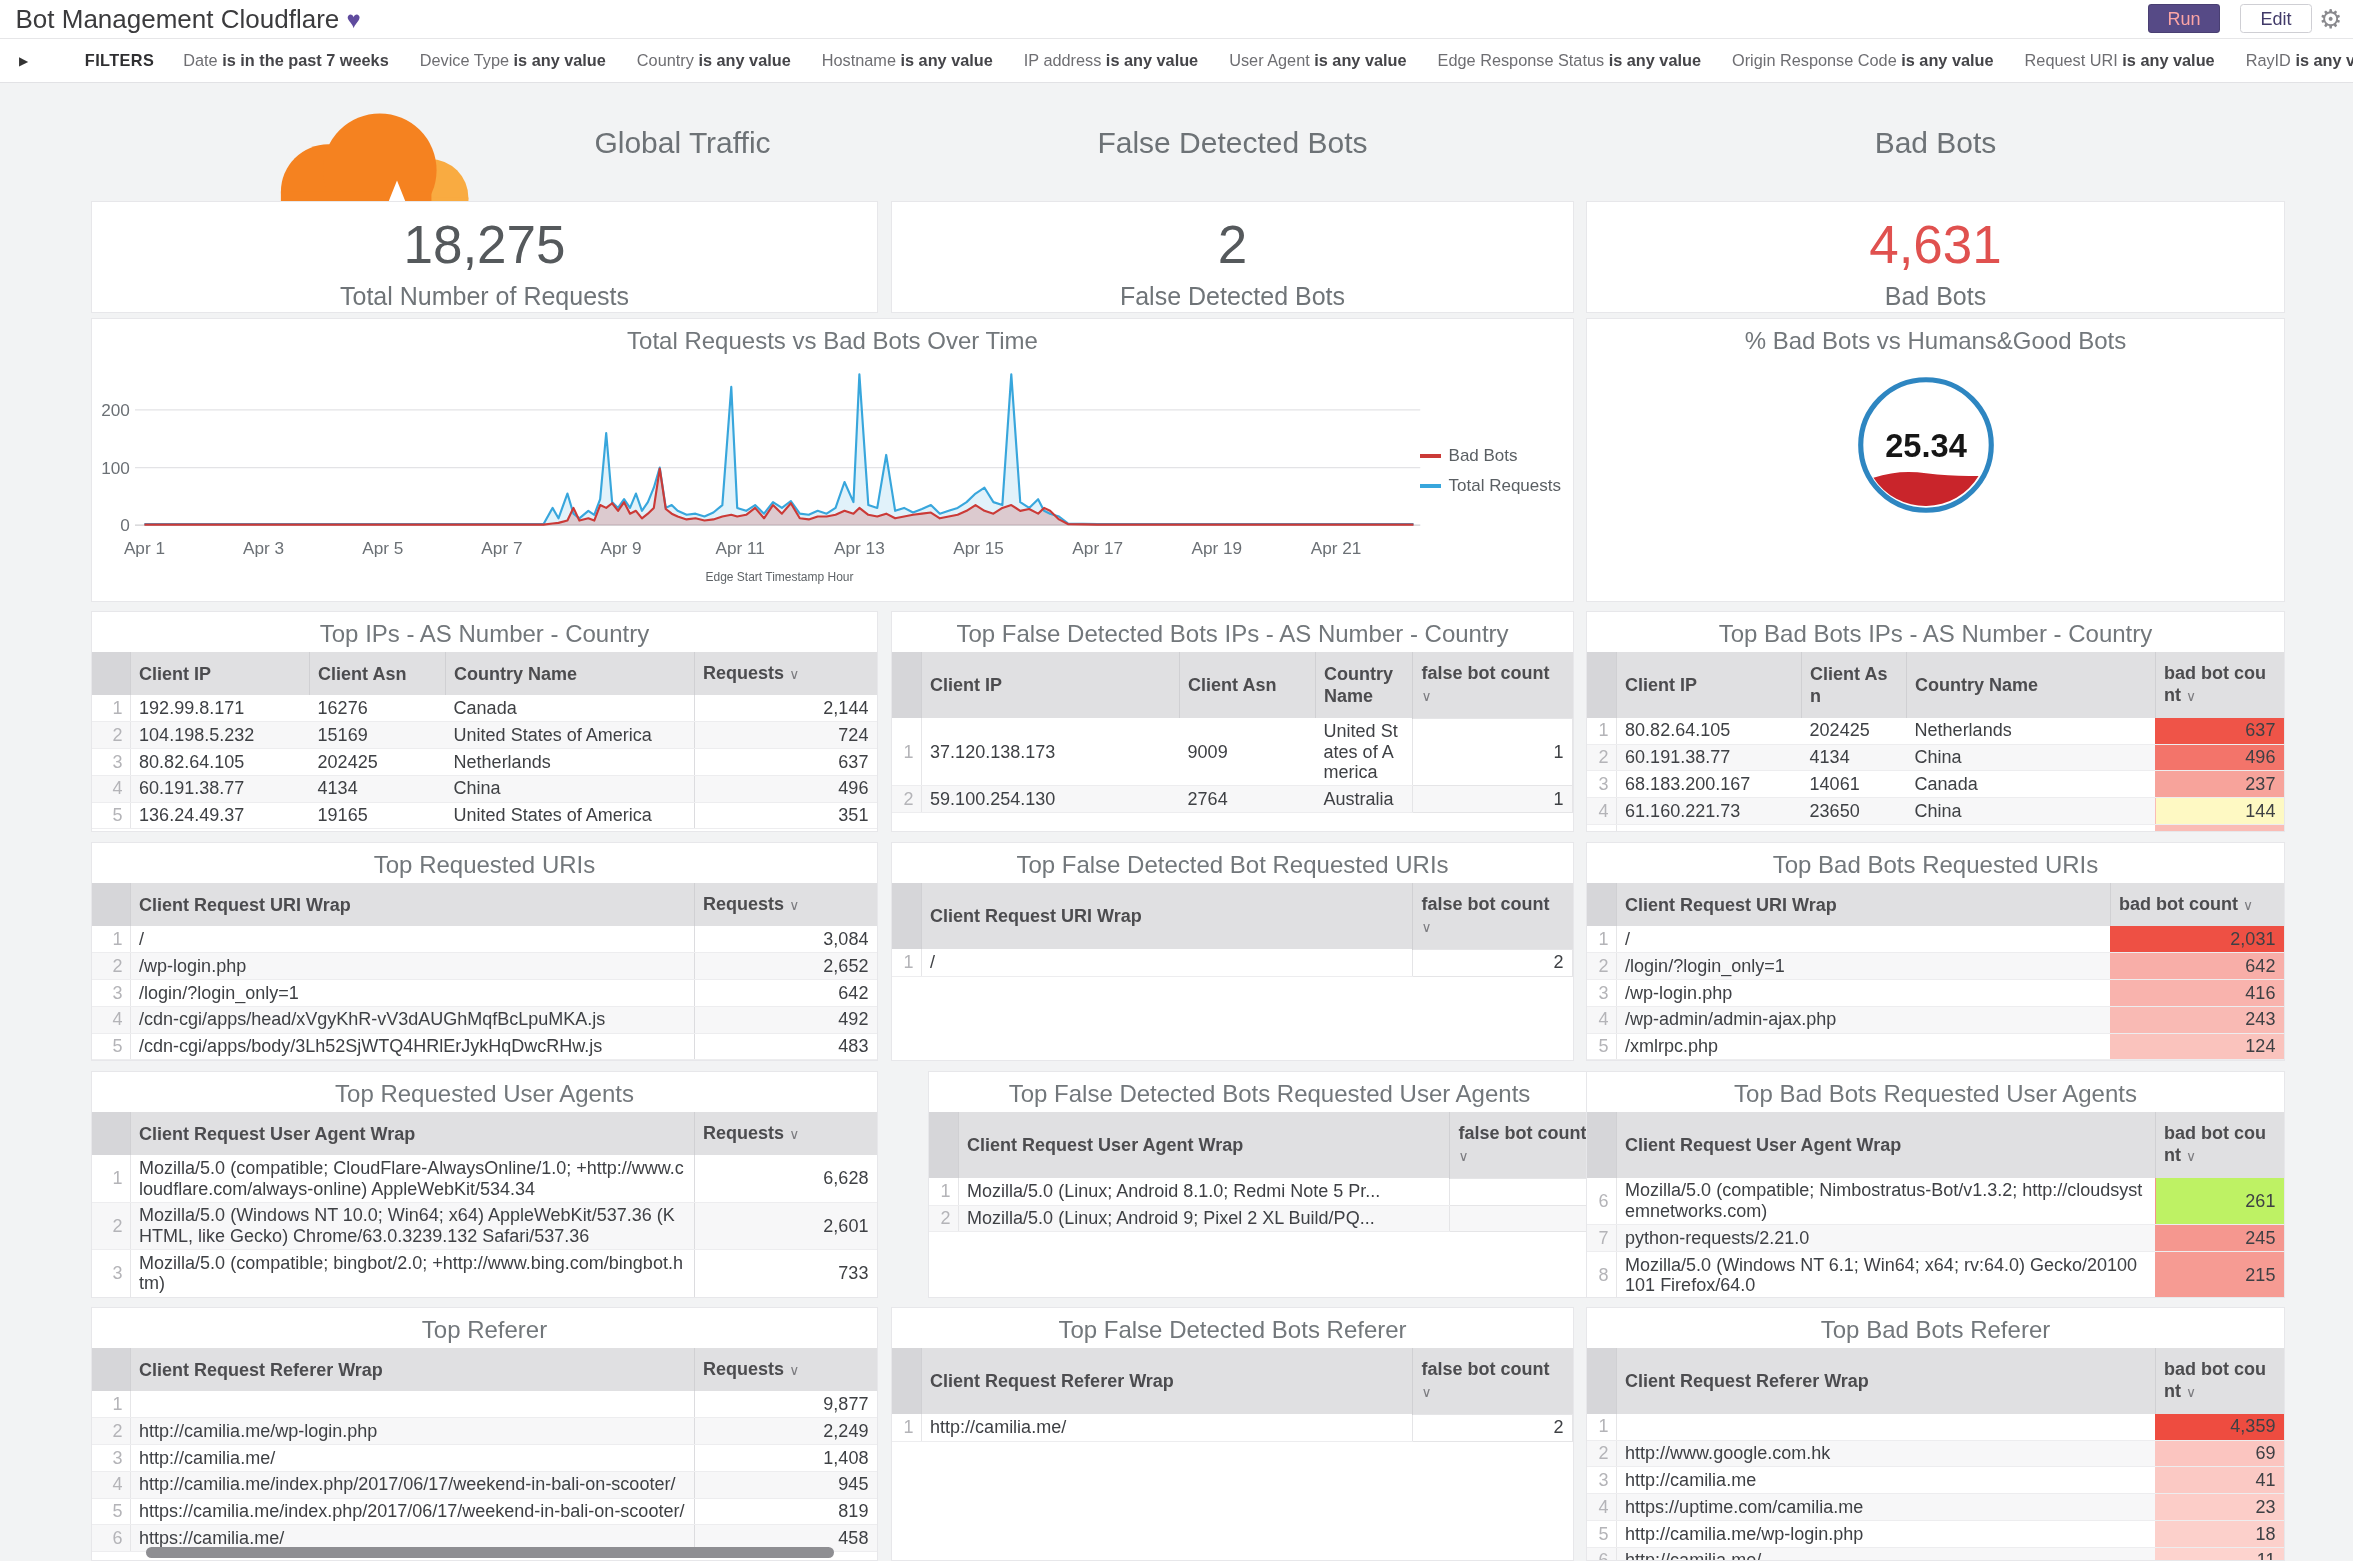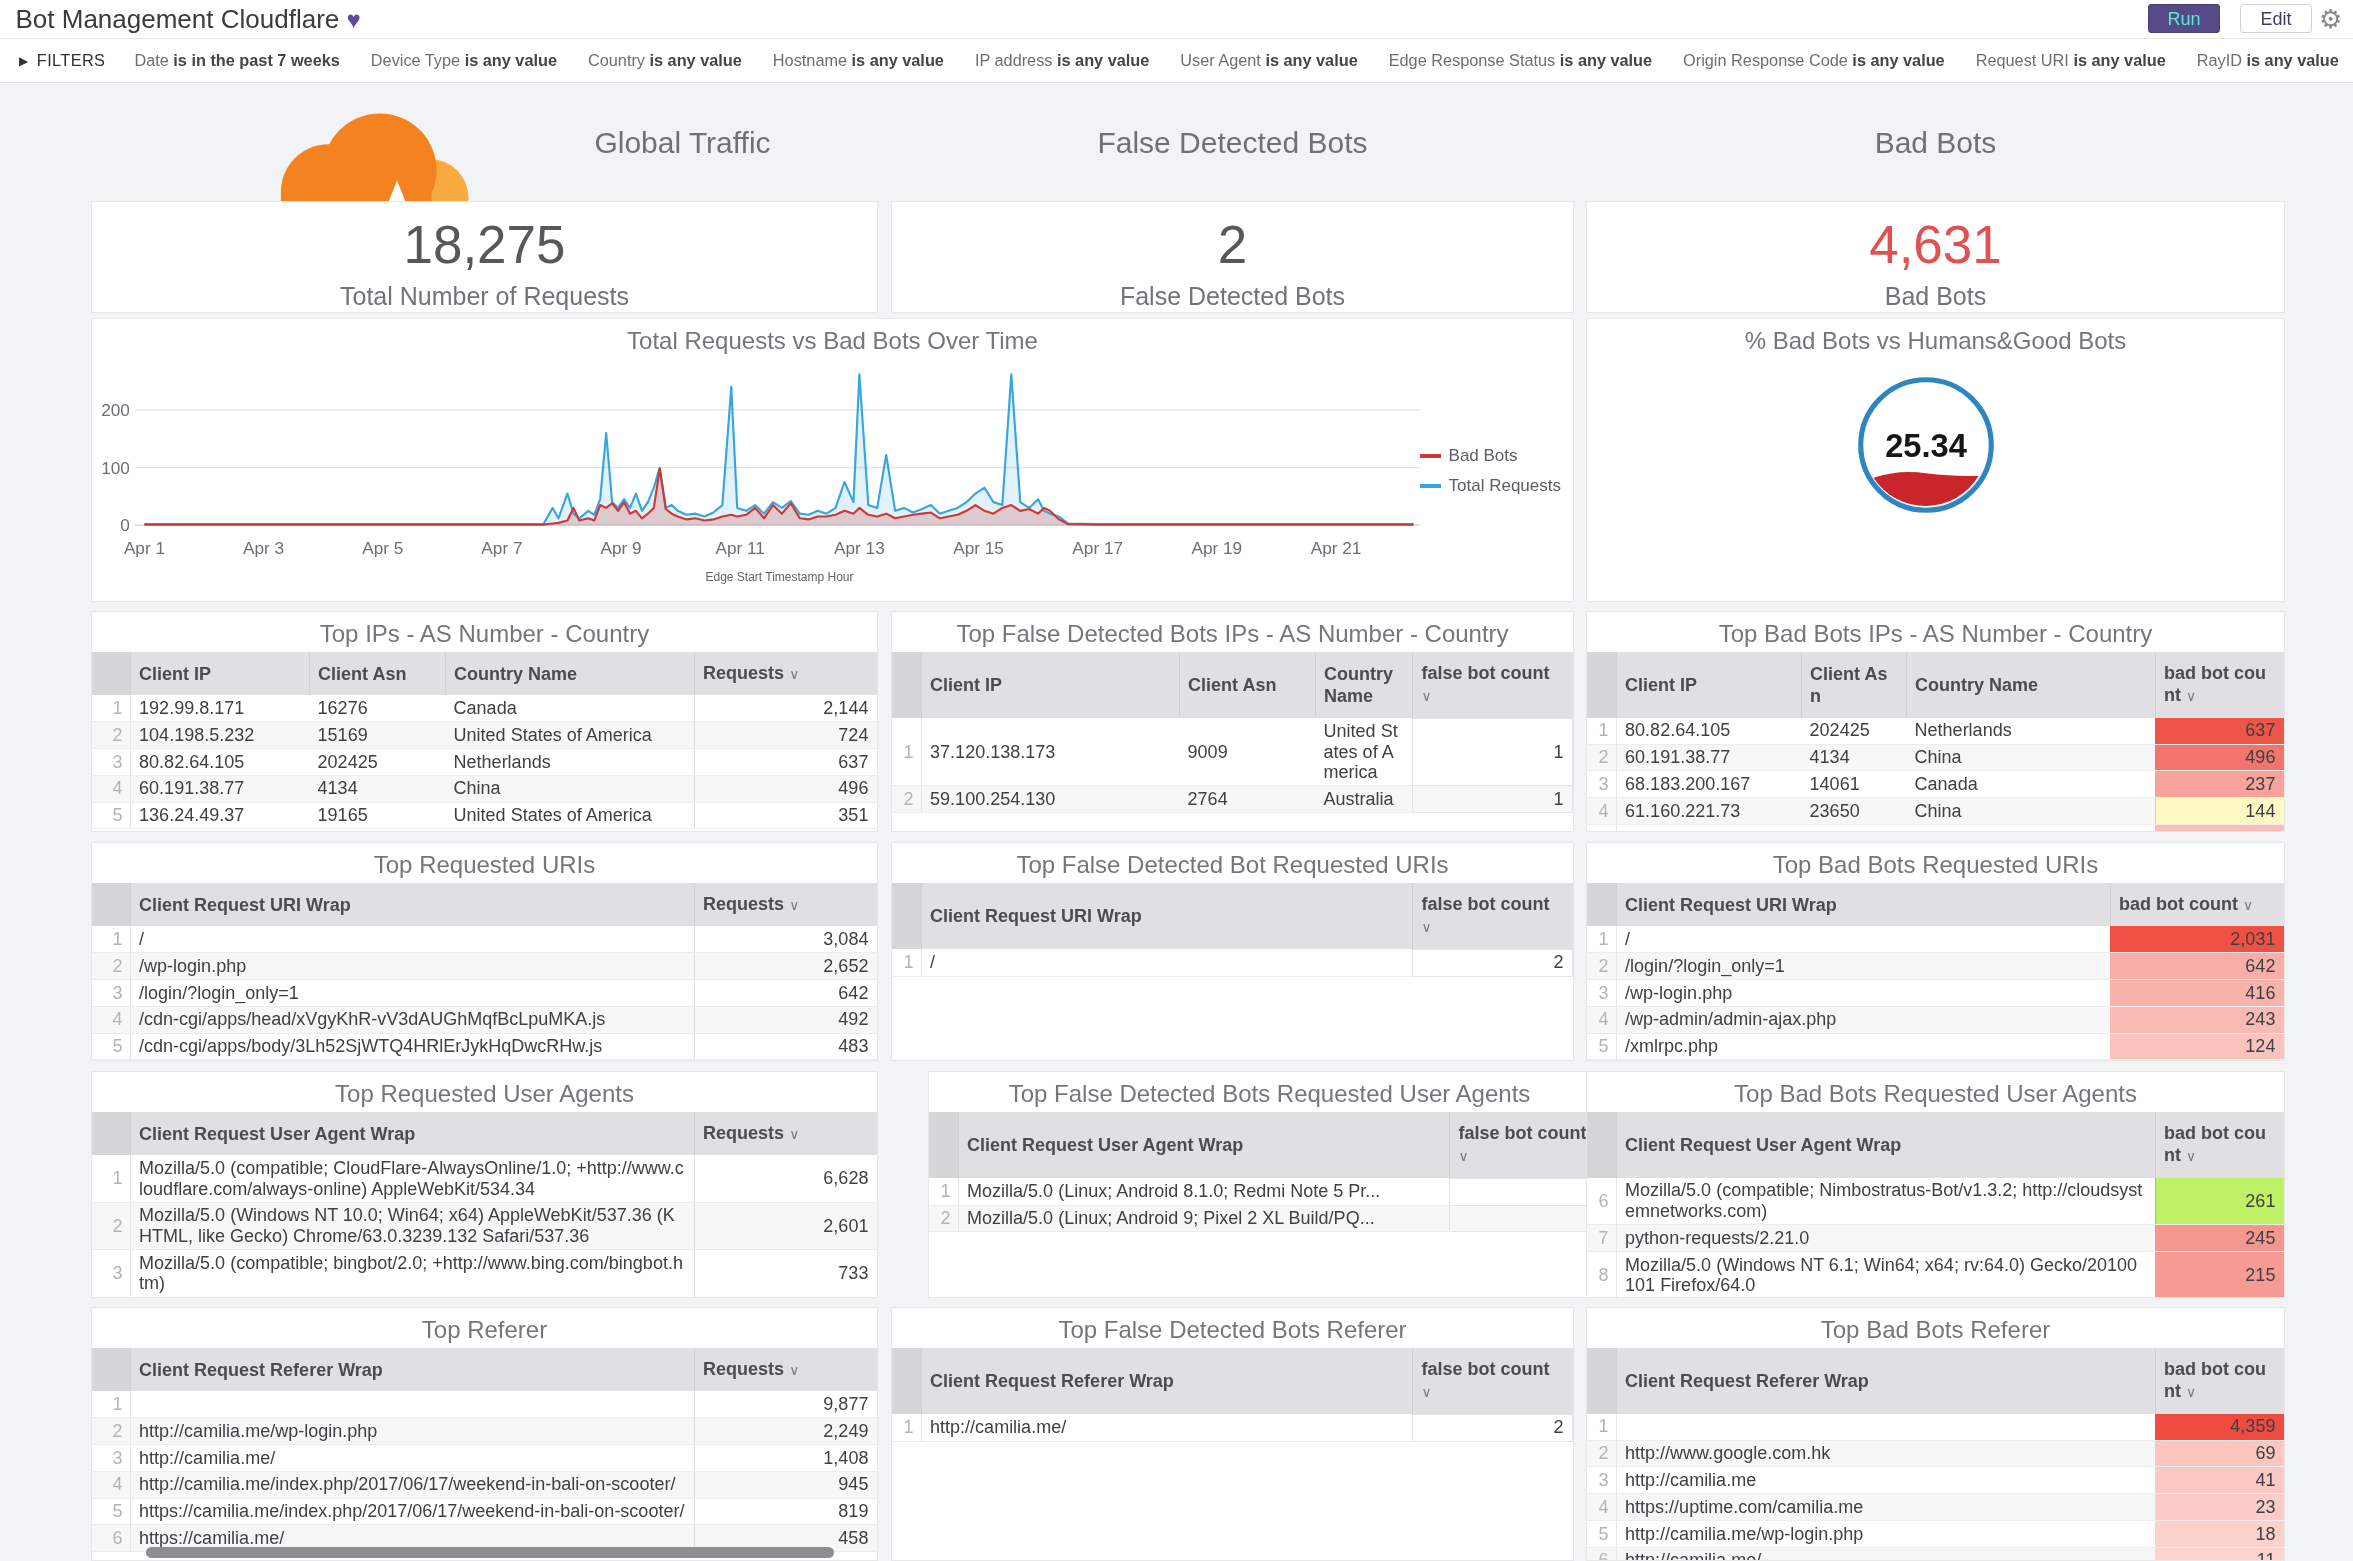--- a/index.html
+++ b/index.html
@@ -9,21 +9,21 @@
   .topbar{position:absolute;left:0;top:0;width:2354px;height:38px;background:#fff;border-bottom:0.9px solid #e6e6e8;}
   .doc-title{position:absolute;left:15.5px;top:0;line-height:38px;font-size:26px;color:#3b3b3d;}
   .heart{font-size:24px;}
   .btn{position:absolute;top:4.3px;height:29px;line-height:29px;text-align:center;font-size:18px;border-radius:3.4px;box-sizing:border-box;cursor:pointer;}
   .btn-run{left:2148px;width:72px;color:#fff;border:0.9px solid rgba(0,0,0,.15);}
   .btn-edit{left:2240px;width:72px;background:#fff;border:0.9px solid #cfcfd4;color:#413a69;}
   .gear{position:absolute;left:2319px;top:1.7px;font-size:26px;color:#8a8a8e;line-height:34px;}
   
   .filterbar{position:absolute;left:0;top:39px;width:2354px;height:44px;background:#fff;border-bottom:0.9px solid #e2e2e5;
              display:flex;align-items:center;padding-left:19px;box-sizing:border-box;white-space:nowrap;overflow:hidden;font-size:16.3px;}
-  .filters-label{font-weight:normal;color:#2f2f31;margin-right:29px;letter-spacing:0.4px;}
+  .filters-label{font-weight:bold;color:#2f2f31;margin-right:29px;letter-spacing:0.4px;margin-left:48px;}
   .filters-arrow{font-size:12px;color:#333;margin-right:8.6px;}
   .f-item{margin-right:31px;}
   .f-field{color:#6e6e72;}
   .f-cond{color:#454549;font-weight:bold;}
   
   .tile{position:absolute;background:#fff;border:0.9px solid #e7e7ea;box-sizing:border-box;overflow:hidden;}
   .tile-title{height:40px;line-height:43px;text-align:center;font-size:24px;color:#72777b;overflow:hidden;}
   .section-header{position:absolute;top:126px;font-size:30px;color:#6d7276;text-align:center;}
   
   .kpi-value{margin-top:12px;text-align:center;font-size:53px;color:#55595c;}
@@ -60,21 +60,21 @@
   .hscroll{position:absolute;left:146px;top:1547px;width:688px;height:11.2px;border-radius:6px;background:#8e8e92;}
   svg text{font-family:"Liberation Sans",sans-serif;}
 </style>
 </head>
 <body>
 
 <div id="page">
 
   <div class="topbar">
     <div class="doc-title"><span>Bot Management Cloudflare</span> <span class="heart" style="color: rgb(95, 75, 158);">♥</span></div>
-    <div class="btn btn-run" style="color: #5eead4; background: rgb(86, 74, 134);">Run</div>
+    <div class="btn btn-run" style="color: #fca5a5; background: rgb(86, 74, 134);">Run</div>
     <div class="btn btn-edit">Edit</div>
     <div class="gear">⚙</div>
   </div>
 
   <div class="filterbar">
     <span class="filters-arrow">▶</span>
     <span class="filters-label">FILTERS</span>
     <span><span class="f-item"><span class="f-field">Date </span><b class="f-cond">is in the past 7 weeks</b></span><span class="f-item"><span class="f-field">Device Type </span><b class="f-cond">is any value</b></span><span class="f-item"><span class="f-field">Country </span><b class="f-cond">is any value</b></span><span class="f-item"><span class="f-field">Hostname </span><b class="f-cond">is any value</b></span><span class="f-item"><span class="f-field">IP address </span><b class="f-cond">is any value</b></span><span class="f-item"><span class="f-field">User Agent </span><b class="f-cond">is any value</b></span><span class="f-item"><span class="f-field">Edge Response Status </span><b class="f-cond">is any value</b></span><span class="f-item"><span class="f-field">Origin Response Code </span><b class="f-cond">is any value</b></span><span class="f-item"><span class="f-field">Request URI </span><b class="f-cond">is any value</b></span><span class="f-item"><span class="f-field">RayID </span><b class="f-cond">is any value</b></span></span>
   </div>
 

